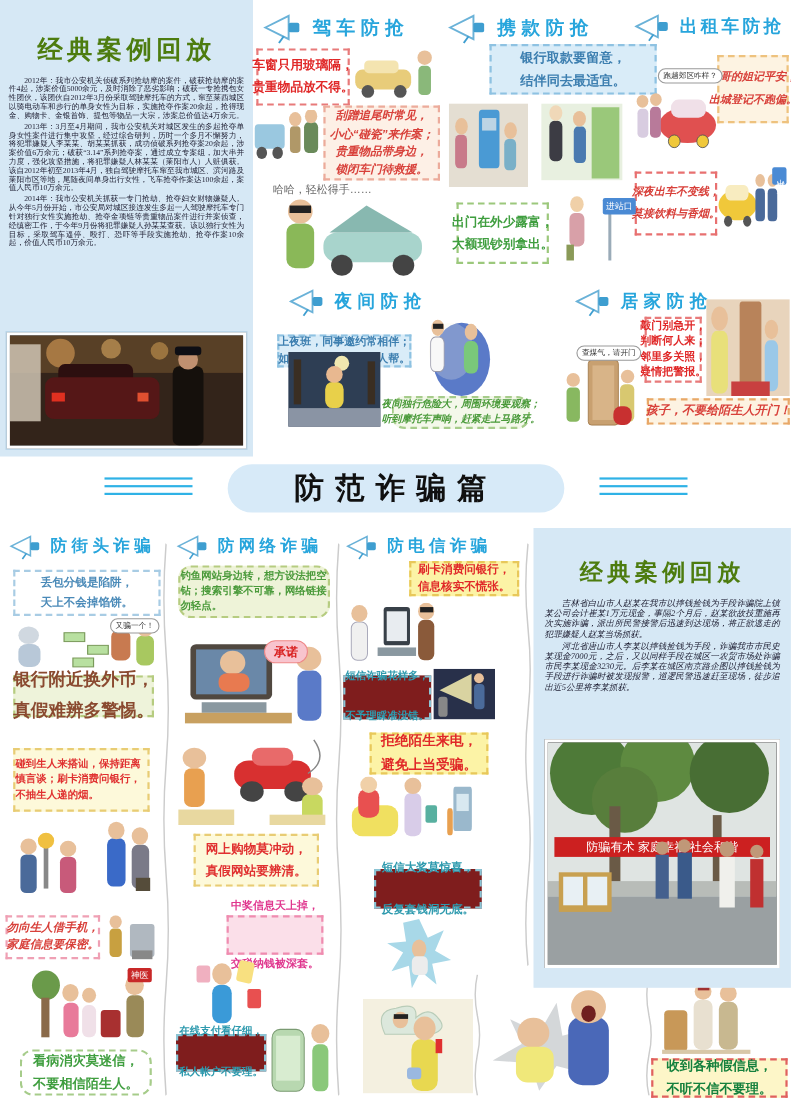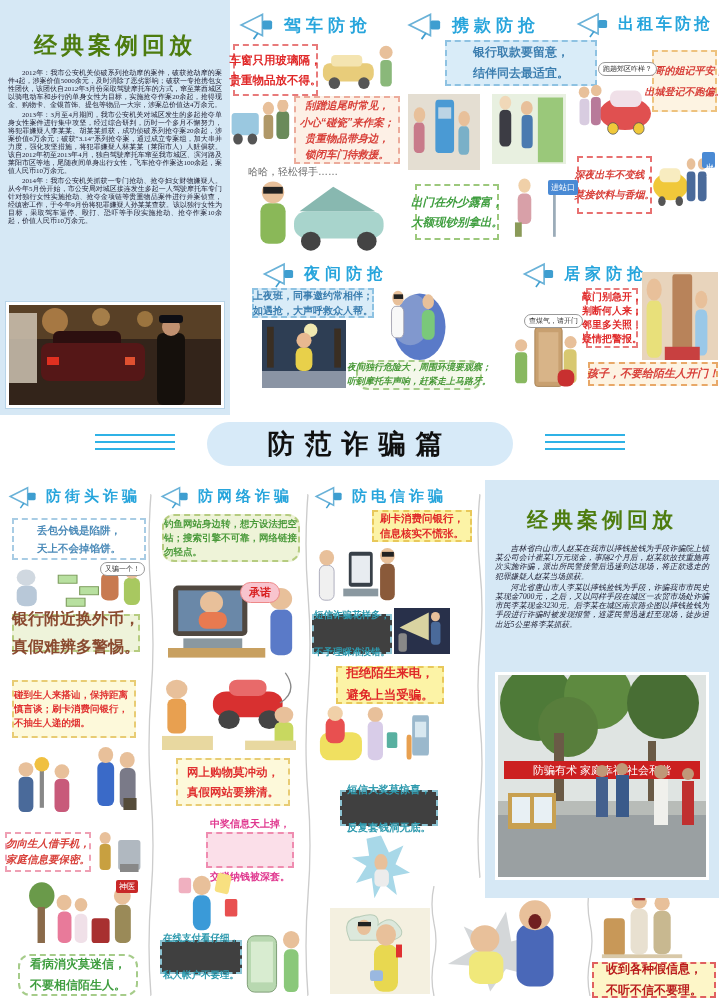--- a/index.html
+++ b/index.html
@@ -16,30 +16,30 @@
   .sec-title{color:#27a5dc;font-weight:bold;letter-spacing:5px;white-space:nowrap;}
   .mega{flex:0 0 auto;}
   
   .tip{position:absolute;box-sizing:border-box;border:2px dashed;background:#fff;
        display:flex;flex-direction:column;justify-content:center;align-items:center;
        text-align:center;line-height:1.75;font-weight:bold;}
   .tip .ln{display:block;white-space:nowrap;}
   .t-red{border-color:#e87a7a;color:#e02828;}
   .t-creampink{border-color:#ecab9b;background:#fdf0e6;color:#d8403a;font-style:italic;}
   .t-blue{border-color:#8ec2e2;background:#d9ecf8;color:#3d7fb0;}
-  .t-greenln{border-color:#9cc87c;background:#ffffff;color:#3f9e3f;font-style:italic;}
+  .t-greenln{border-color:#9cc87c;background:#ffffff;color:#3f9e3f;}
   .t-greenbg{border-color:#b6cc80;background:#eef3da;color:#8a4a30;}
   .t-greentx{border-color:#a6cc8a;background:#f4f8ea;color:#4a9a3a;border-radius:12px;}
   .t-yellow{border-color:#e8cc74;background:#fdf9da;color:#e03030;}
   .t-deepyellow{border-color:#e8c85a;background:#fcf3a6;color:#e02828;}
   .t-pink{border-color:#ef8cb0;background:#fbdfe9;color:#e0368e;gap:35px;}
   .t-pinkln{border-color:#efa0b4;background:#fff;color:#d8403a;font-style:italic;}
-  .t-teal{border-color:#8cc4d4;background:#404040;color:#2e9aae;gap:20px;}
+  .t-teal{border-color:#8cc4d4;background:#7f1d1d;color:#2e9aae;gap:20px;}
   .t-cream{border-color:#eec27e;background:#fdf3e2;color:#d8403a;font-style:italic;}
-  .t-redbox{border-color:#e06060;background:#fdf6c8;color:#b91c1c;}
+  .t-redbox{border-color:#e06060;background:#fdf6c8;color:#15803d;}
   .caption{position:absolute;color:#666;font-size:10px;white-space:nowrap;}
   .bubble{position:absolute;background:#fff;border:1px solid #999;border-radius:7px;
           font-size:7px;color:#333;padding:1px 4px;white-space:nowrap;z-index:4;}
   .signblue{position:absolute;background:#4a8ad4;color:#fff;font-size:8px;
             padding:2px 3px;border-radius:2px;white-space:nowrap;z-index:4;}
   .signred{position:absolute;background:#c82828;color:#fff;font-size:8px;
            padding:1px 3px;border-radius:2px;white-space:nowrap;z-index:4;}
   .vsign{writing-mode:vertical-rl;letter-spacing:2px;padding:4px 1px;}
   .art{position:absolute;}
   .art svg{width:100%;height:100%;display:block;}
@@ -229,21 +229,21 @@
   <div class="signblue vsign" style="left:702px;top:152px;">出城检查</div>
 
   <div class="sec-head" style="left:262px;top:260px;">
     <svg class="mega" width="36" height="28" viewBox="0 0 44 34">
       <polygon points="3,17 27,5 27,29" fill="#fff" stroke="#6ab2d8" stroke-width="2"></polygon>
       <rect x="27" y="12" width="11" height="10" rx="2" fill="#3e9ed0"></rect>
       <path d="M22 26 L17 33" stroke="#3e9ed0" stroke-width="2"></path>
     </svg>
     <span class="sec-title" style="font-size:16px;">夜间防抢</span>
   </div>
-  <div class="tip t-blue" style="left:252px;top:288px;width:122px;height:30px;font-size:10px;line-height:1.5;">
+  <div class="tip t-blue" style="left:252px;top:304px;width:122px;height:30px;font-size:10px;line-height:1.5;">
     <span class="ln">上夜班，同事邀约常相伴；</span>
     <span class="ln">如遇抢，大声呼救众人帮。</span>
   </div>
   <div class="art" style="left:262px;top:320px;width:84px;height:68px;">
     <svg viewBox="0 0 100 80" preserveAspectRatio="none">
         <rect width="100" height="80" fill="#2e3e54"></rect>
         <circle cx="58" cy="12" r="8" fill="#f0e8b0"></circle>
         <rect x="6" y="8" width="8" height="48" fill="#3a2e22"></rect>
         <rect x="86" y="10" width="8" height="46" fill="#3a2e22"></rect>
         <rect x="40" y="32" width="20" height="28" rx="8" fill="#e8d04a"></rect>

